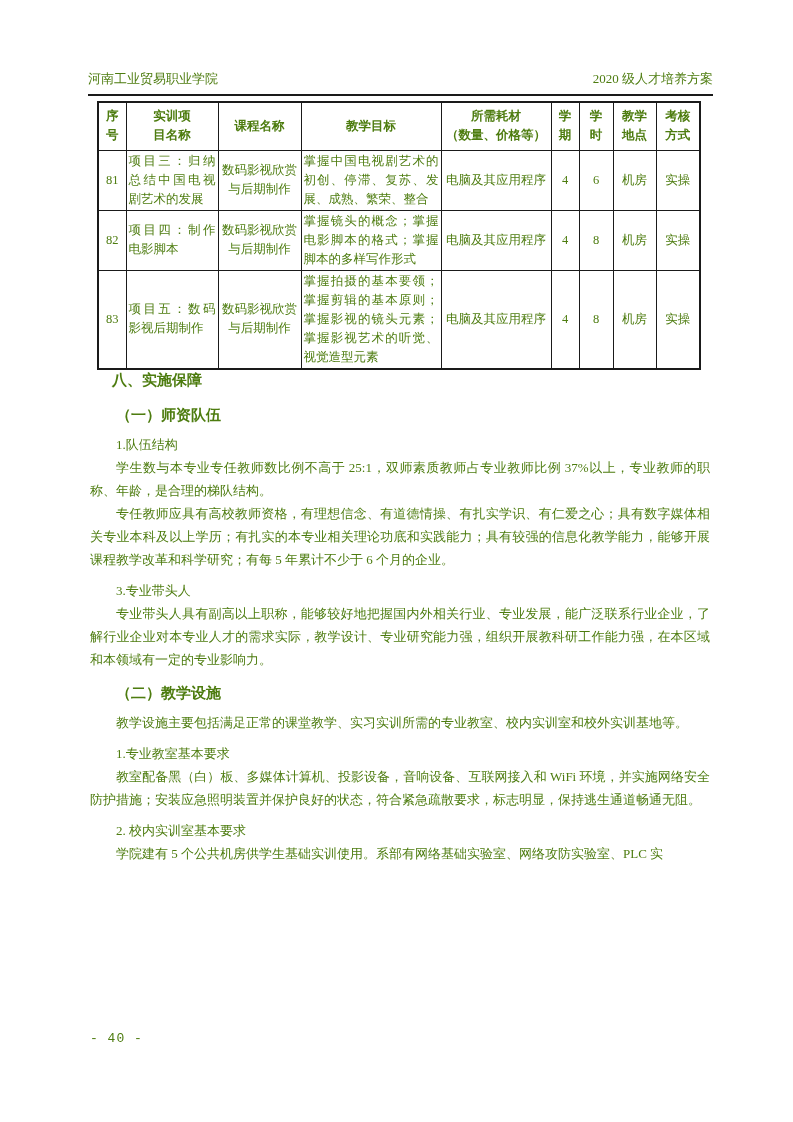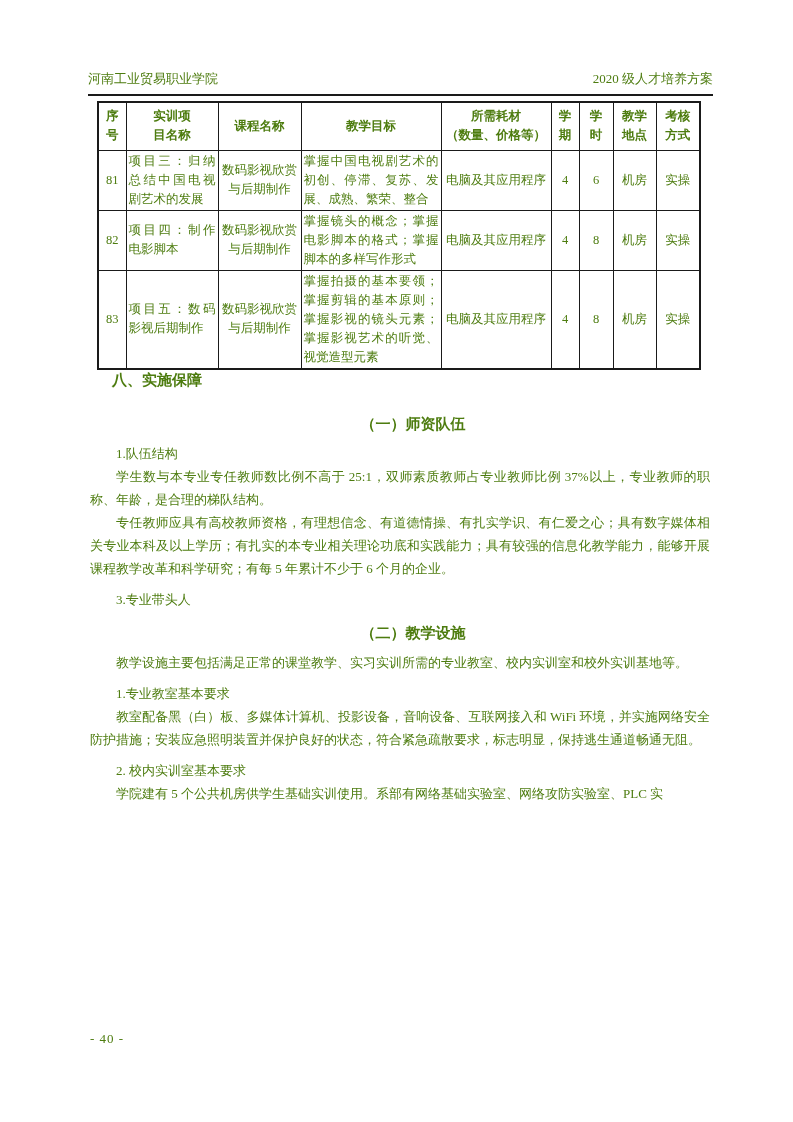--- a/index.html
+++ b/index.html
@@ -65,49 +65,49 @@
     top: 362px;
     width: 620px;
     font-size: 13px;
   }
   .blk-h1 {
     font-size: 15px;
     font-weight: bold;
     line-height: 20px;
     padding-left: 22px;
     margin-top: 8px;
-    margin-bottom: 24px;
+    margin-bottom: 15px;
   }
   .blk-h2 {
     font-size: 15px;
     font-weight: bold;
     line-height: 20px;
     padding-left: 26px;
     margin-top: 12px;
     margin-bottom: 8px;
-    text-align: center;
   }
   .blk-item {
     line-height: 23px;
     text-indent: 26px;
     margin-top: 8px;
   }
   .blk-para {
     line-height: 23px;
     text-indent: 26px;
     text-align: justify;
   }
 
   
   .doc-footer {
     position: absolute;
     left: 90px;
     top: 1031px;
     font-size: 13px;
     letter-spacing: 1px;
+    font-family: Liberation Mono, monospace;
   }
 </style>
 </head>
 <body>
 
 <div class="page">
 
   <div class="doc-header">
     <span>河南工业贸易职业学院</span>
     <span>2020 级人才培养方案</span>
@@ -182,20 +182,21 @@
     </tbody>
   </table>
 
   <div class="doc-body">
     <div class="blk-h1">八、实施保障</div>
     <div class="blk-h2">（一）师资队伍</div>
     <div class="blk-item">1.队伍结构</div>
     <div class="blk-para">学生数与本专业专任教师数比例不高于 25:1，双师素质教师占专业教师比例 37%以上，专业教师的职称、年龄，是合理的梯队结构。</div>
     <div class="blk-para">专任教师应具有高校教师资格，有理想信念、有道德情操、有扎实学识、有仁爱之心；具有数字媒体相关专业本科及以上学历；有扎实的本专业相关理论功底和实践能力；具有较强的信息化教学能力，能够开展课程教学改革和科学研究；有每 5 年累计不少于 6 个月的企业。</div>
     <div class="blk-item">3.专业带头人</div>
+    <div class="blk-para">专业带头人具有副高以上职称，能够较好地把握国内外相关行业、专业发展，能广泛联系行业企业，了解行业企业对本专业人才的需求实际，教学设计、专业研究能力强，组织开展教科研工作能力强，在本区域和本领域有一定的专业影响力。</div>
     <div class="blk-h2">（二）教学设施</div>
     <div class="blk-para">教学设施主要包括满足正常的课堂教学、实习实训所需的专业教室、校内实训室和校外实训基地等。</div>
     <div class="blk-item">1.专业教室基本要求</div>
     <div class="blk-para">教室配备黑（白）板、多媒体计算机、投影设备，音响设备、互联网接入和 WiFi 环境，并实施网络安全防护措施；安装应急照明装置并保护良好的状态，符合紧急疏散要求，标志明显，保持逃生通道畅通无阻。</div>
     <div class="blk-item">2. 校内实训室基本要求</div>
     <div class="blk-para">学院建有 5 个公共机房供学生基础实训使用。系部有网络基础实验室、网络攻防实验室、PLC 实</div>
   </div>
 
   <div class="doc-footer">- 40 -</div>
 

